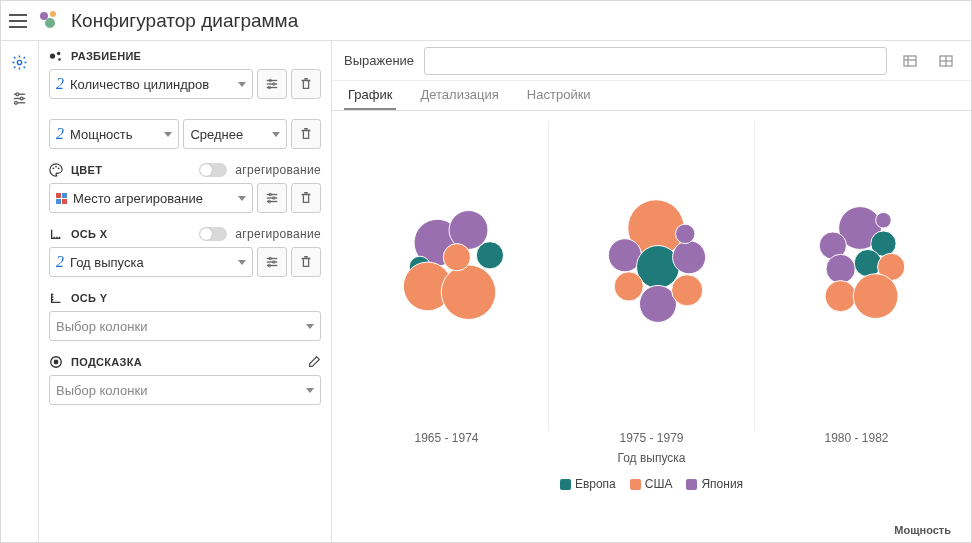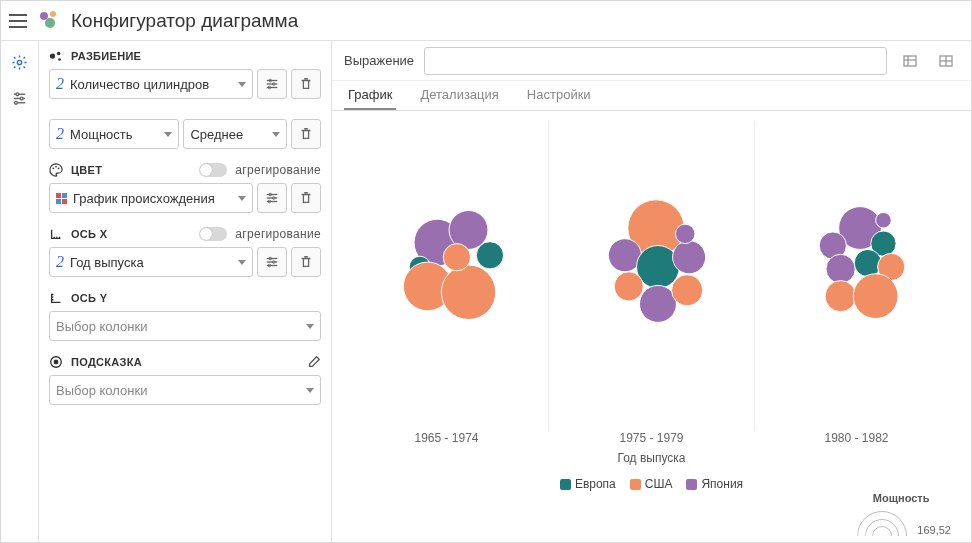--- a/index.html
+++ b/index.html
@@ -169,21 +169,21 @@
           <span class="agg-label">агрегирование</span>
         </div>
         <div class="row" style="margin-top:6px">
           <div class="select">
             <span class="origin-ico">
                 <span></span>
                 <span></span>
                 <span></span>
                 <span></span>
               </span>
-            <span class="txt">График происхождения</span>
+            <span class="txt">Место агрегирование</span>
             <span class="caret"></span>
           </div>
           <div class="iconbtn">
               <svg viewBox="0 0 16 16">
                 <line x1="2" y1="4" x2="14" y2="4" stroke-width="1.5"></line>
                 <circle cx="6" cy="4" r="1.5"></circle>
                 <line x1="2" y1="8" x2="14" y2="8" stroke-width="1.5"></line>
                 <circle cx="10" cy="8" r="1.5"></circle>
                 <line x1="2" y1="12" x2="14" y2="12" stroke-width="1.5"></line>
                 <circle cx="5" cy="12" r="1.5"></circle>
@@ -340,24 +340,16 @@
           <div>1980 - 1982</div>
         </div>
       <div class="axis-title">Год выпуска</div>
       <div class="legend" id="legend">
           <span><span class="sw" style="background:#1f7a7a"></span>Европа</span>
           <span><span class="sw" style="background:#f28e63"></span>США</span>
           <span><span class="sw" style="background:#9a6fb0"></span>Япония</span>
         </div>
       <div class="size-legend">
         <div class="t">Мощность</div>
-        <div style="display:flex;align-items:flex-end;gap:4px">
-          <div class="size-arcs">
-            <div class="arc" style="width:50px;height:50px;left:6px;bottom:-25px;clip-path:inset(0 0 50% 0)"></div>
-            <div class="arc" style="width:34px;height:34px;left:14px;bottom:-17px;clip-path:inset(0 0 50% 0)"></div>
-            <div class="arc" style="width:20px;height:20px;left:21px;bottom:-10px;clip-path:inset(0 0 50% 0)"></div>
-          </div>
-          <span>169,52</span>
-        </div>
       </div>
     </div>
   </div>
 </div>
 
 </body></html>

